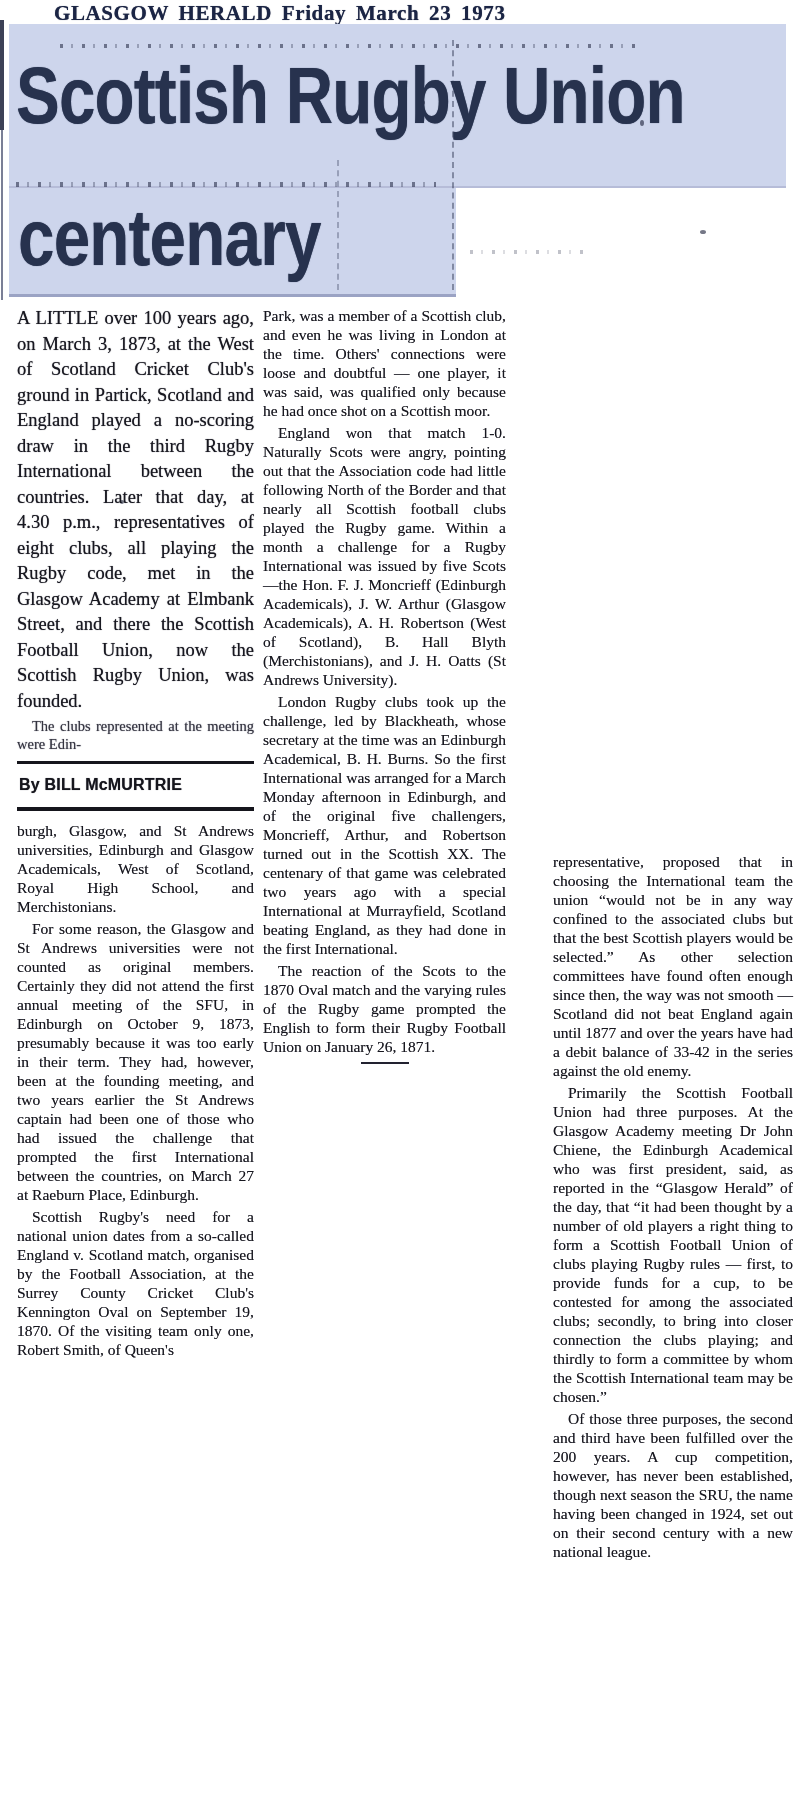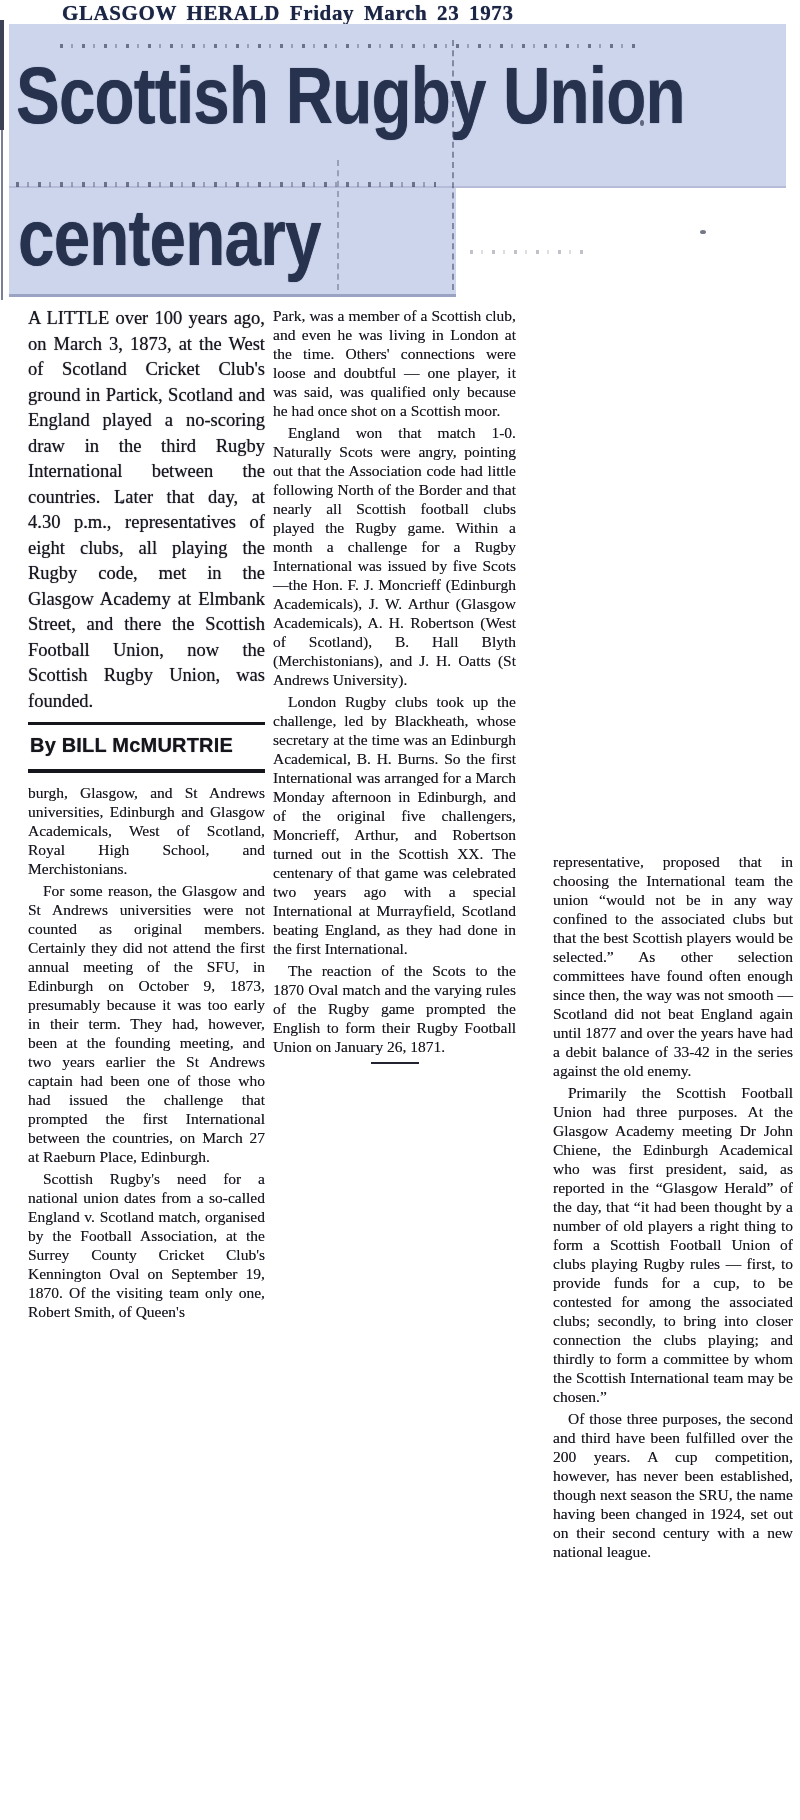--- a/index.html
+++ b/index.html
@@ -16,21 +16,21 @@
     width:800px;
     height:1820px;
     background:#ffffff;
     overflow:hidden;
     font-family:"Liberation Serif", serif;
     color:var(--body-text);
   }
   
   .masthead{
     position:absolute;
-    left:62px; top:1px;
+    left:54px; top:1px;
     font-family:"Liberation Serif", serif;
     font-weight:700;
     font-size:21px;
     letter-spacing:0.6px;
     word-spacing:4px;
     color:var(--masthead-text);
     text-shadow:0 0 0.7px rgba(20,25,50,.8);
     white-space:nowrap;
   }
   
@@ -73,22 +73,22 @@
   .tornedge1{position:absolute;left:0;top:20px;width:4px;height:110px;background:#3c4156;}
   .tornedge2{position:absolute;left:1px;top:130px;width:2px;height:170px;background:#7a7f96;}
   .speck{position:absolute;background:rgba(25,30,55,.6);border-radius:50%;}
   
   .col{
     position:absolute;
     text-align:justify;
     font-size:15.5px;
     line-height:19px;
   }
-  .col1{left:28px; top:306px; width:237px;}
-  .col2{left:273px; top:306px; width:243px;}
+  .col1{left:17px; top:306px; width:237px;}
+  .col2{left:263px; top:306px; width:243px;}
   .col3{left:541px; top:852px; width:240px;margin-left:12px;}
   .col p{
     text-indent:15px;
     margin-bottom:3px;
     text-shadow:0 0 0.6px rgba(12,12,25,.55);
   }
   .col p.lead{
     font-size:18.5px;
     line-height:25.5px;
     text-indent:0;
@@ -106,21 +106,21 @@
   .byline-block{
     border-top:3px solid var(--rule-color);
     border-bottom:4px solid var(--rule-color);
     margin:8px 0 10px 0;
     padding:11px 0 13px 2px;
     text-align:left;
   }
   .byline{
     font-family:"Liberation Sans", sans-serif;
     font-weight:700;
-    font-size:20px;
+    font-size:16px;
     letter-spacing:0.2px;
     color:#15151c;
     text-shadow:0 0 0.8px rgba(15,15,30,.7);
     white-space:nowrap;
   }
   .end-dash{
     width:48px;height:2px;background:#222230;margin:6px auto 0 auto;
   }
 </style>
 </head>
@@ -143,20 +143,21 @@
   <div class="speck" style="left:420px;top:100px;width:5px;height:5px;"></div>
   <div class="speck" style="left:700px;top:230px;width:6px;height:4px;"></div>
   <div class="speck" style="left:120px;top:500px;width:4px;height:4px;"></div>
   <div class="speck" style="left:640px;top:120px;width:4px;height:6px;"></div>
 
   <div class="headline l1">Scottish Rugby Union</div>
   <div class="headline l2">centenary</div>
 
   <div class="col col1">
     <p class="lead">A LITTLE over 100 years ago, on March 3, 1873, at the West of Scotland Cricket Club's ground in Partick, Scotland and England played a no-scoring draw in the third Rugby International between the countries. Later that day, at 4.30 p.m., representatives of eight clubs, all playing the Rugby code, met in the Glasgow Academy at Elmbank Street, and there the Scottish Football Union, now the Scottish Rugby Union, was founded.</p>
+    <p class="small">The clubs represented at the meeting were Edin-</p>
     <div class="byline-block">
       <span class="byline">By BILL McMURTRIE</span>
     </div>
     <p class="cont">burgh, Glasgow, and St Andrews universities, Edinburgh and Glasgow Academicals, West of Scotland, Royal High School, and Merchistonians.</p>
     <p>For some reason, the Glasgow and St Andrews universities were not counted as original members. Certainly they did not attend the first annual meeting of the SFU, in Edinburgh on October 9, 1873, presumably because it was too early in their term. They had, however, been at the founding meeting, and two years earlier the St Andrews captain had been one of those who had issued the challenge that prompted the first International between the countries, on March 27 at Raeburn Place, Edinburgh.</p>
     <p>Scottish Rugby's need for a national union dates from a so-called England v. Scotland match, organised by the Football Association, at the Surrey County Cricket Club's Kennington Oval on September 19, 1870. Of the visiting team only one, Robert Smith, of Queen's</p>
   </div>
 
   <div class="col col2">
     <p class="cont">Park, was a member of a Scottish club, and even he was living in London at the time. Others' connections were loose and doubtful — one player, it was said, was qualified only because he had once shot on a Scottish moor.</p>

